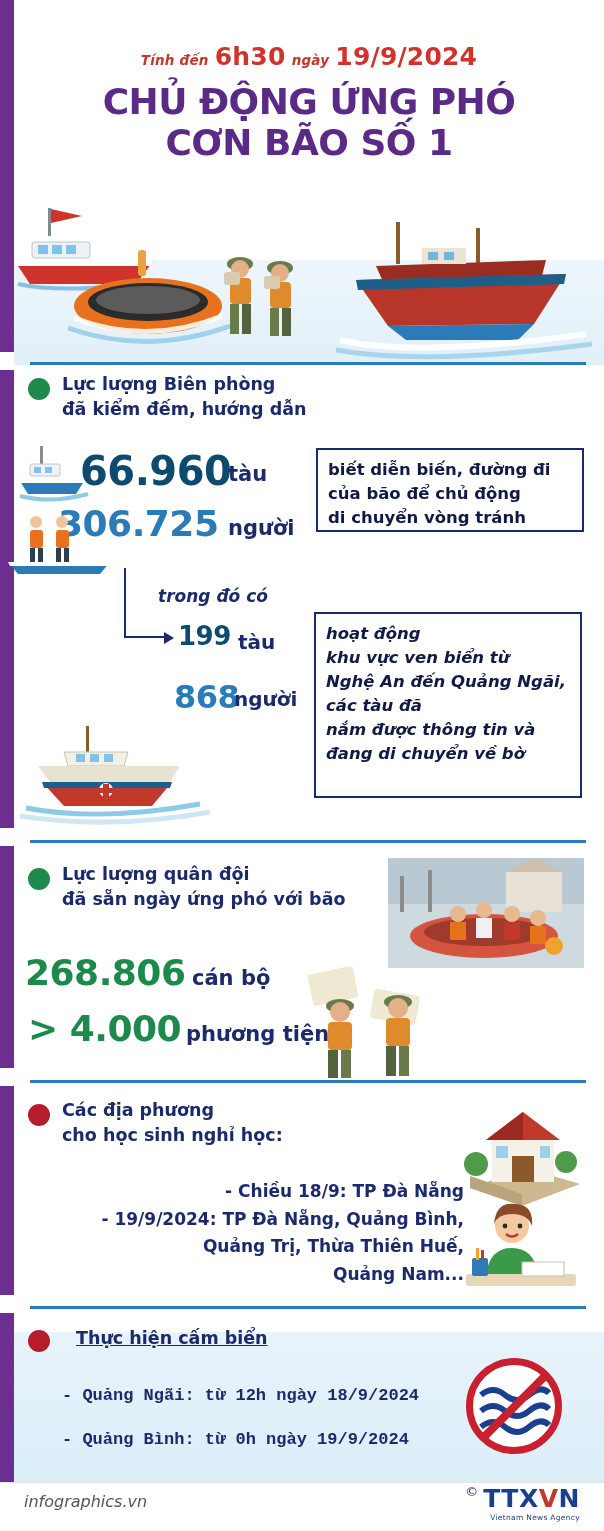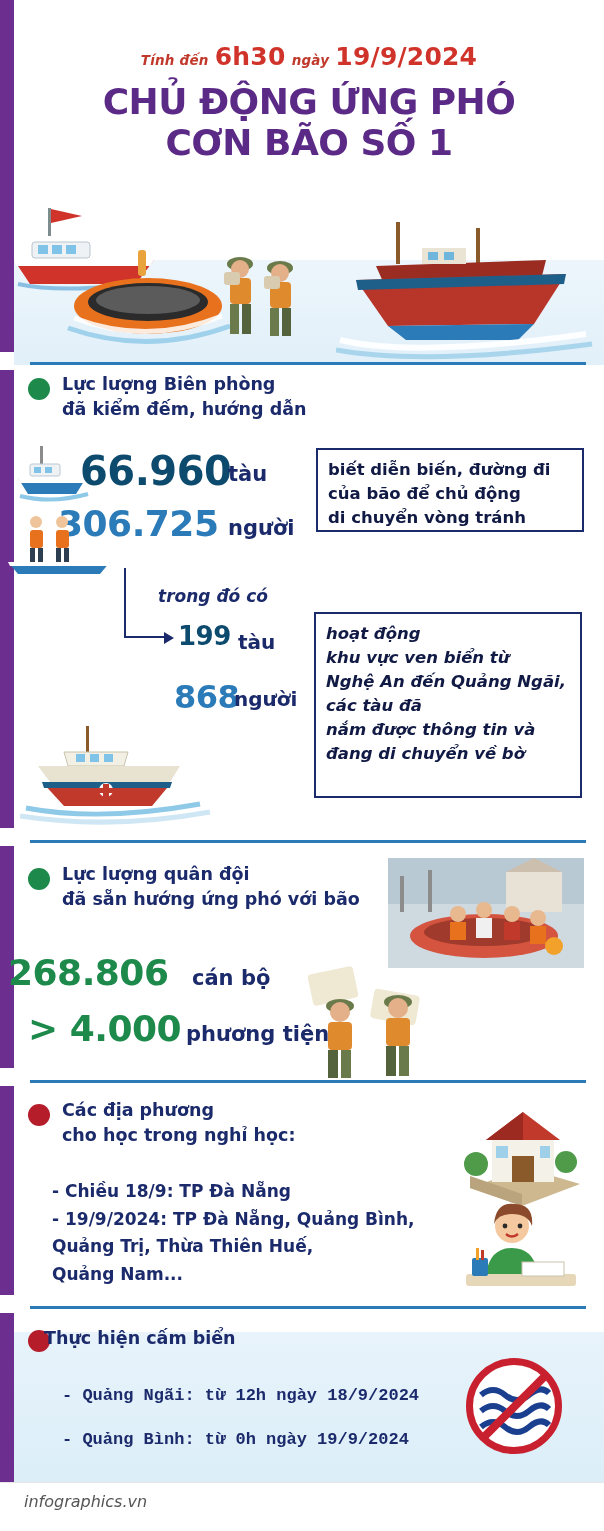--- a/index.html
+++ b/index.html
@@ -372,21 +372,21 @@
     <rect x="79" y="68" width="14" height="5" fill="#c0392b"></rect>
     <path d="M6 88 Q80 102 180 84" stroke="#8fc9e8" stroke-width="5" fill="none"></path>
     <path d="M0 96 Q90 110 190 92" stroke="#cfe7f4" stroke-width="5" fill="none"></path>
   </svg>
 
   <div class="sep" style="top:840px;"></div>
 
   <div class="dot green" style="left:28px; top:868px;"></div>
   <div class="bullet-text" style="left:62px; top:862px; width:330px;">
     <span>Lực lượng quân đội</span><br>
-    <span>đã sẵn hướng ứng phó với bão</span>
+    <span>đã sẵn ngày ứng phó với bão</span>
   </div>
 
   <svg width="196" height="110" viewBox="0 0 196 110" style="position:absolute;left:388px;top:858px;">
     <rect x="0" y="0" width="196" height="110" fill="#cfd9e0"></rect>
     <rect x="0" y="0" width="196" height="46" fill="#b9c9d4"></rect>
     <rect x="118" y="14" width="56" height="40" fill="#e8e2d6"></rect>
     <polygon points="118,14 146,0 174,14" fill="#cdbfae"></polygon>
     <rect x="12" y="18" width="4" height="36" fill="#8c8c8c"></rect>
     <rect x="40" y="12" width="4" height="42" fill="#8c8c8c"></rect>
     <ellipse cx="96" cy="78" rx="74" ry="22" fill="#d4543f"></ellipse>
@@ -395,21 +395,21 @@
       <rect x="62" y="64" width="16" height="18" fill="#e8711d"></rect>
     <circle cx="96" cy="52" r="8" fill="#e8b98f"></circle>
       <rect x="88" y="60" width="16" height="20" fill="#f0f0f0"></rect>
     <circle cx="124" cy="56" r="8" fill="#e8b98f"></circle>
       <rect x="116" y="64" width="16" height="18" fill="#c0392b"></rect>
     <circle cx="150" cy="60" r="8" fill="#e8b98f"></circle>
       <rect x="142" y="68" width="16" height="18" fill="#e8711d"></rect>
     <circle cx="166" cy="88" r="9" fill="#f2a12a"></circle>
   </svg>
 
-  <div class="num green" style="left:8px; top:952px; font-size:36px;">268.806</div>
+  <div class="num green" style="left:25px; top:952px; font-size:36px;">268.806</div>
   <div class="unit" style="position:absolute;left:192px; top:966px; font-size:21px;">cán bộ</div>
 
   <div class="num green" style="left:28px; top:1008px; font-size:36px;">&gt; 4.000</div>
   <div class="unit" style="position:absolute;left:186px; top:1022px; font-size:21px;">phương tiện</div>
 
   <svg width="140" height="120" viewBox="0 0 140 120" style="position:absolute;left:306px;top:962px;">
     <g>
       <rect x="4" y="8" width="46" height="32" rx="4" fill="#efe8d2" transform="rotate(-12 27 24)"></rect>
       <ellipse cx="34" cy="44" rx="14" ry="7" fill="#6b7a4a"></ellipse>
       <circle cx="34" cy="50" r="10" fill="#e3b08a"></circle>
@@ -425,24 +425,24 @@
       <rect x="80" y="84" width="10" height="30" fill="#55633d"></rect>
       <rect x="93" y="84" width="10" height="30" fill="#6b7a4a"></rect>
     </g>
   </svg>
 
   <div class="sep" style="top:1080px;"></div>
 
   <div class="dot red" style="left:28px; top:1104px;"></div>
   <div class="bullet-text" style="left:62px; top:1098px; width:300px;">
     <span>Các địa phương</span><br>
-    <span>cho học trong nghỉ học:</span>
-  </div>
-
-  <div class="line-list" style="left:52px; top:1178px; width:420px;">
+    <span>cho học sinh nghỉ học:</span>
+  </div>
+
+  <div class="line-list" style="left:44px; top:1178px; width:420px;text-align:right;">
     <div>- Chiều 18/9: TP Đà Nẵng</div>
     <div>- 19/9/2024: TP Đà Nẵng, Quảng Bình,</div>
     <div>Quảng Trị, Thừa Thiên Huế,</div>
     <div>Quảng Nam...</div>
   </div>
 
   <svg width="130" height="110" viewBox="0 0 130 110" style="position:absolute;left:456px;top:1098px;">
     <polygon points="14,90 66,108 124,86 70,70" fill="#cdb890"></polygon>
     <polygon points="14,90 14,78 66,96 66,108" fill="#b9a47e"></polygon>
     <rect x="36" y="40" width="62" height="44" fill="#f4f1e8"></rect>
@@ -467,34 +467,39 @@
     <rect x="16" y="58" width="16" height="18" rx="2" fill="#2b7bb9"></rect>
     <rect x="20" y="48" width="3" height="12" fill="#f2a12a"></rect>
     <rect x="25" y="50" width="3" height="10" fill="#c0392b"></rect>
   </svg>
 
   <div class="sep" style="top:1306px;"></div>
 
   <div class="footer-wave"></div>
 
   <div class="dot red" style="left:28px; top:1330px;"></div>
-  <div class="bullet-text" style="left:44px; top:1326px; width:300px;">
+  <div class="bullet-text" style="left:76px; top:1326px; width:300px;text-decoration:underline;">
     <span>Thực hiện cấm biển</span>
   </div>
 
   <div class="line-list" style="left:62px; top:1374px; width:400px; line-height:2.6;font-family:Liberation Mono, monospace;">
     <div>- Quảng Ngãi: từ 12h ngày 18/9/2024</div>
     <div>- Quảng Bình: từ 0h ngày 19/9/2024</div>
   </div>
 
   <div class="sign">
     <svg width="82" height="82" viewBox="0 0 82 82" style="position:absolute;left:0;top:0;">
       <path d="M8 30 Q20 20 32 30 Q44 40 56 30 Q68 20 76 28" stroke="#1b3f8f" stroke-width="6" fill="none"></path>
       <path d="M8 46 Q20 36 32 46 Q44 56 56 46 Q68 36 76 44" stroke="#1b3f8f" stroke-width="6" fill="none"></path>
       <path d="M8 62 Q20 52 32 62 Q44 72 56 62 Q68 52 76 60" stroke="#1b3f8f" stroke-width="6" fill="none"></path>
     </svg>
     <div class="slash"></div>
   </div>
 
   <div class="footer-bar"></div>
   <div class="infographics">infographics.vn</div>
+  <div class="ttxvn">
+    <span class="c">©</span>
+    <span class="brand">TTX<span class="v">V</span>N</span>
+    <div class="sub">Vietnam News Agency</div>
+  </div>
 
 </div>
 
 </body></html>

